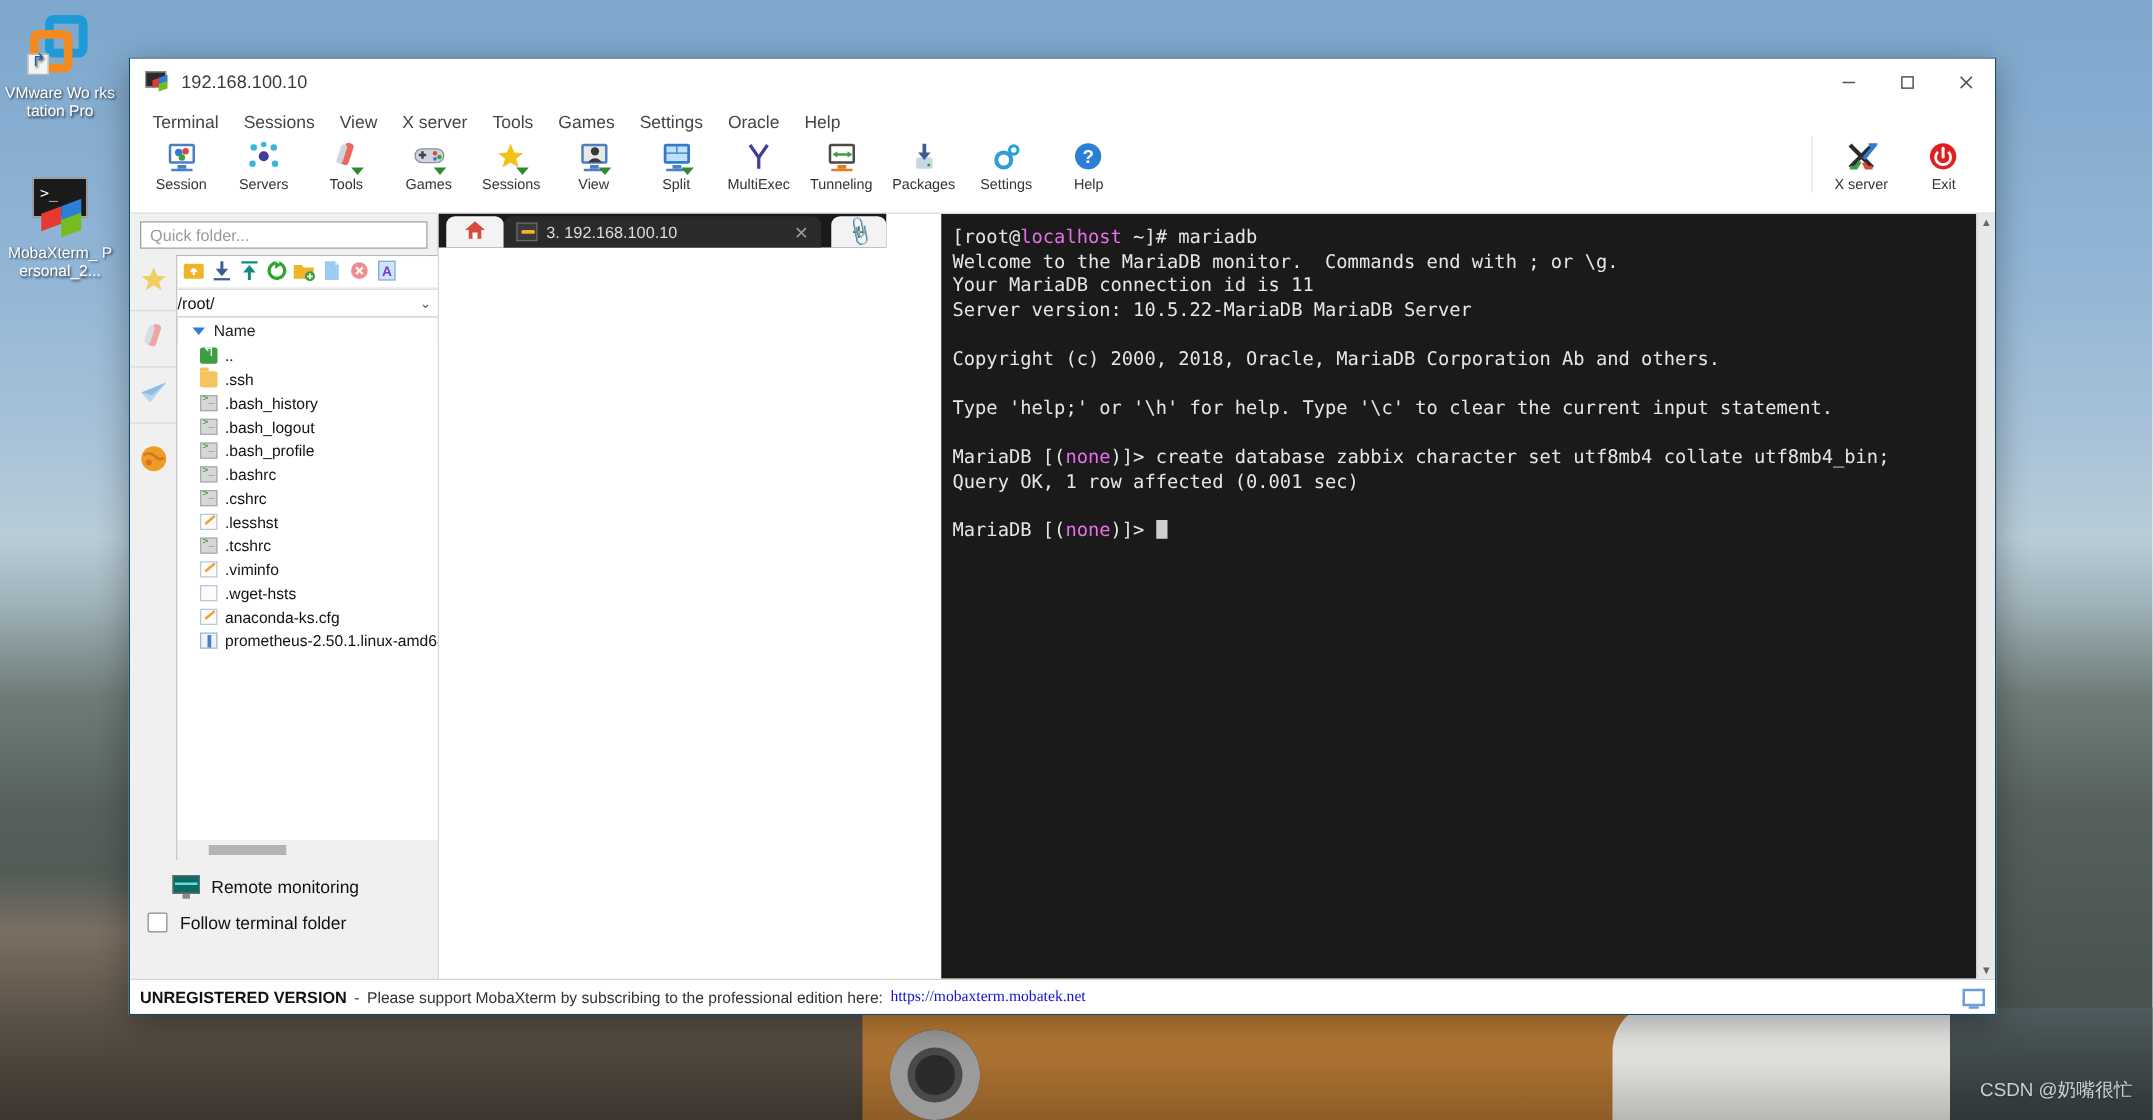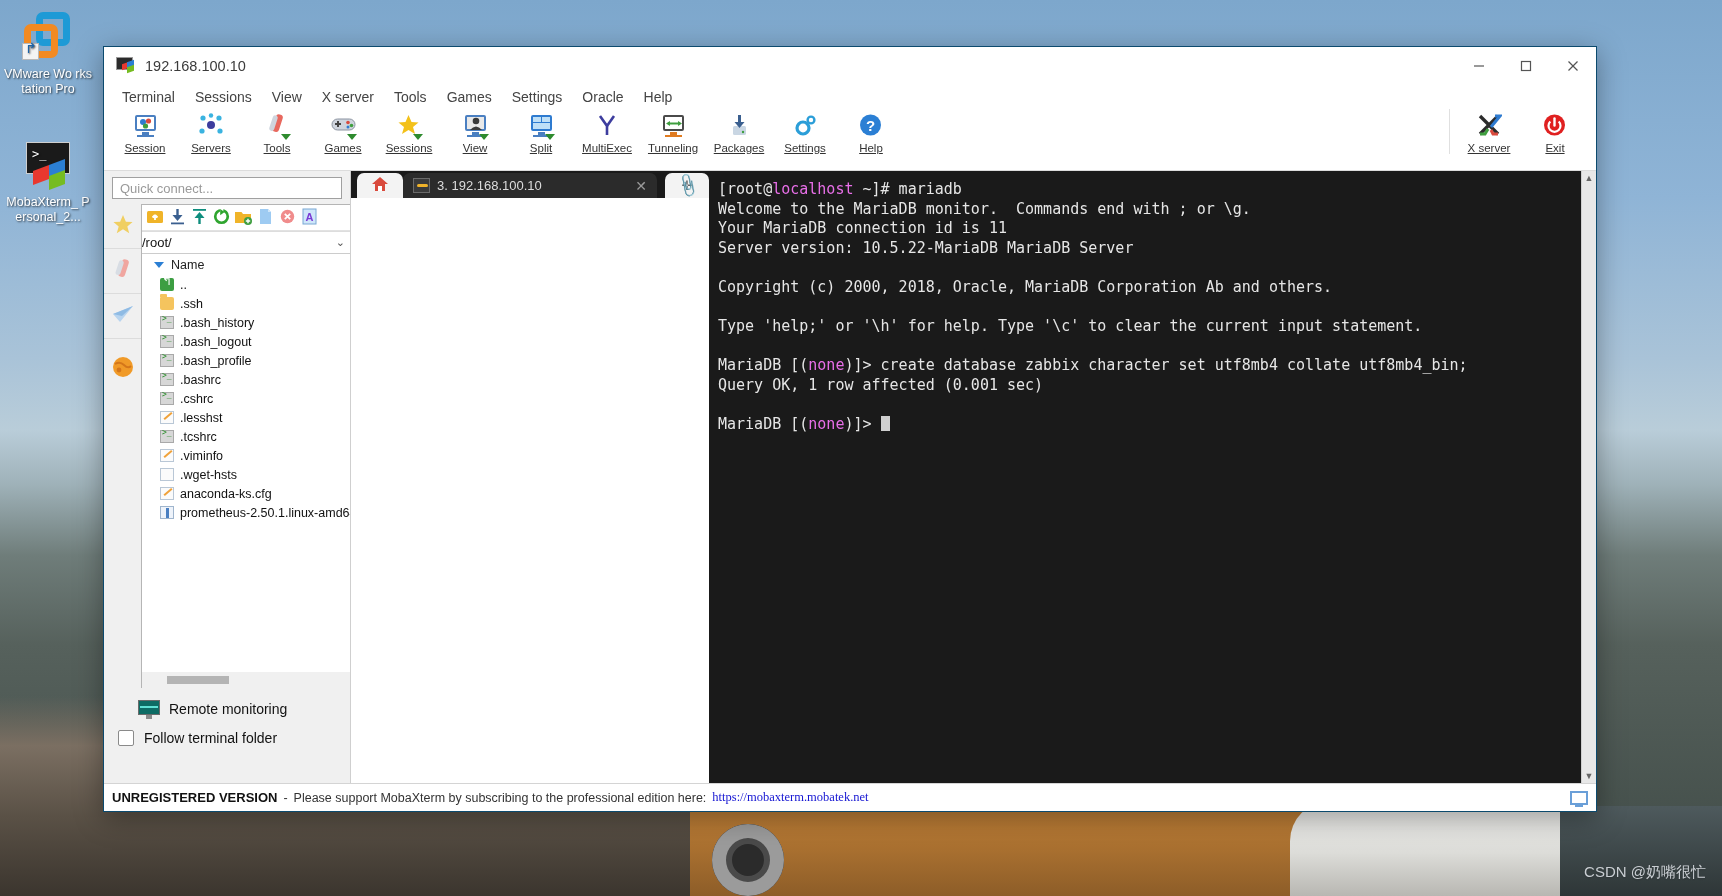--- a/index.html
+++ b/index.html
@@ -92,21 +92,21 @@
   #menubar { height: 24px; display:flex; align-items:center; padding-left: 8px; background:#fff; flex:none; }
   .menu-item { font-size: 14px; color: #444; padding: 2px 10px; }
 
   
   #toolbar {
     height: 62px; background: #ffffff; border-bottom: 1px solid #dcdcdc;
     display:flex; align-items:flex-start; padding-left: 8px; flex:none; position:relative;
   }
   .tb-btn { width:66px; display:flex; flex-direction:column; align-items:center; padding-top:4px; }
   .tb-ico { width:27px; height:27px; position:relative; margin-bottom:2px; }
-  .tb-lbl { font-size: 11.5px; color:#333;text-decoration:underline; }
+  .tb-lbl { font-size: 11.5px; color:#333; }
   #toolbar-right { position:absolute; right: 8px; top:0; display:flex; border-left:1px solid #e0e0e0; padding-left:6px;}
 
   
   .mon { position:absolute; left:3px; top:2px; width:21px; height:16px; background:#fff; border:2px solid #4a7fc1; border-radius:2px; }
   .mon-stand { position:absolute; left:10px; top:19px; width:7px; height:3px; background:#4a7fc1; }
   .mon-base { position:absolute; left:5px; top:22px; width:17px; height:2px; background:#4a7fc1; }
   .drop { position:absolute; right:0px; bottom:0px; width:0;height:0;border-left:5px solid transparent;border-right:5px solid transparent;border-top:6px solid #2e8b2e; }
 
   
   #body { flex: 1; display:flex; min-height:0; }
@@ -167,21 +167,21 @@
   .tab .x { margin-left:auto; color:#9b9b9b; font-size:14px; }
   .tab-key { width:17px; height:15px; background:#3a3a3a; border:1px solid #6a6a6a; position:relative; flex:none; }
   .tab-key:after{content:"";position:absolute;left:3px;top:5px;width:11px;height:3px;background:#f0b32a;border-radius:2px;}
   #clip-ico { position:absolute; right:10px; top:4px; color:#2b6cb0; font-size:17px; transform:rotate(30deg); }
 
   #term-wrap { flex:1; display:flex; min-height:0; }
   #terminal {
     flex:1; background:#1a1a1a; color:#e6e6e6;
     font-family:"DejaVu Sans Mono","Liberation Mono",monospace;
     font-size:15px; line-height:19.6px; padding: 9px 0 0 9px;
-    white-space:pre; overflow:hidden; min-width:0;
+    white-space:pre; overflow:hidden; min-width:0;margin-left:44px;
   }
   .cursor { display:inline-block; width:9px; height:15px; background:#cfcfcf; vertical-align:-2px; }
   #term-scroll { width:15px; background:#e8e8e8; border-left:1px solid #cfcfcf; display:flex; flex-direction:column; justify-content:space-between; align-items:center; flex:none; }
   .sb-arrow { font-size:9px; color:#666; padding:2px 0; }
 
   
   #statusbar {
     height: 28px; background:#fff; border-top:1px solid #d4d4d4;
     display:flex; align-items:center; padding-left:8px; gap:6px; flex:none; font-size:12.5px;
   }
@@ -447,21 +447,21 @@
           </svg>
         </div>
         <div class="tb-lbl">Exit</div>
       </div>
     </div>
   </div>
 
   <div id="body">
 
     <div id="leftpanel">
-      <div id="quickconnect">Quick connect...</div>
+      <div id="quickconnect">Quick folder...</div>
 
       <div id="lp-main">
 
         <div id="lp-rail">
           <div class="rail-btn">
             <span>
               <svg width="24" height="23" viewBox="0 0 24 24">
                   <polygon points="12,2 15,9 22,9.5 16.5,14 18.5,21 12,17 5.5,21 7.5,14 2,9.5 9,9" fill="#f0cf62"></polygon>
                 </svg>
             </span>

